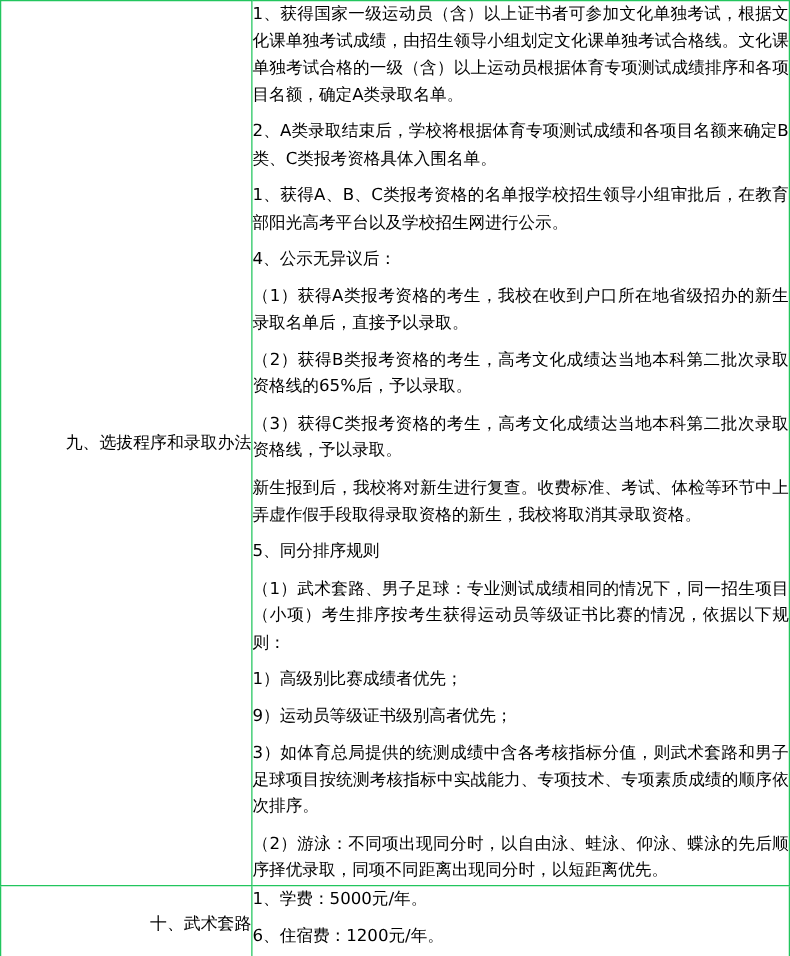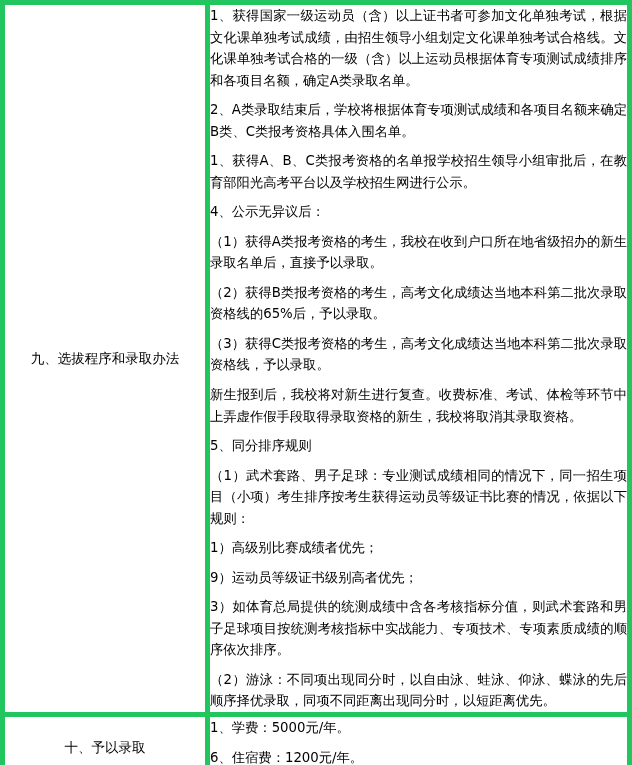--- a/index.html
+++ b/index.html
@@ -13,35 +13,35 @@
     font-family: "DejaVu Sans", "Liberation Sans", sans-serif;
     color: #000000;
     overflow: hidden;
   }
   .doc-table {
     width: 632px;
     border-collapse: collapse;
     table-layout: fixed;
   }
   .doc-table td {
-    border: 5px solid #22c55e;
+    border: 1px solid #22c55e;
     vertical-align: middle;
     padding: 0;
     margin-top: 42px;
   }
   .label-cell {
     width: 200px;
     text-align: center;
     font-size: 13.5px;
     line-height: 1.6;
     padding: 4px 6px;
   }
   .label-cell-inner {
     display: block;
-    text-align: center;
+    text-align: right;
   }
   .content-cell {
     padding: 7px 9px 9px 9px;
     vertical-align: top;
   }
   p.para {
     margin: 0 0 8px 0;
     font-size: 13.3px;
     line-height: 1.62;
     text-align: justify;
@@ -78,21 +78,21 @@
       <p class="para">5、同分排序规则</p>
       <p class="para indent">（1）武术套路、男子足球：专业测试成绩相同的情况下，同一招生项目（小项）考生排序按考生获得运动员等级证书比赛的情况，依据以下规则：</p>
       <p class="para indent">1）高级别比赛成绩者优先；</p>
       <p class="para indent">9）运动员等级证书级别高者优先；</p>
       <p class="para indent">3）如体育总局提供的统测成绩中含各考核指标分值，则武术套路和男子足球项目按统测考核指标中实战能力、专项技术、专项素质成绩的顺序依次排序。</p>
       <p class="para indent">（2）游泳：不同项出现同分时，以自由泳、蛙泳、仰泳、蝶泳的先后顺序择优录取，同项不同距离出现同分时，以短距离优先。</p>
     </td>
   </tr>
   <tr class="row-fees">
     <td class="label-cell">
-      <span class="label-cell-inner">十、予以录取</span>
+      <span class="label-cell-inner">十、武术套路</span>
     </td>
     <td class="content-cell">
       <p class="para">1、学费：5000元/年。</p>
       <p class="para">6、住宿费：1200元/年。</p>
     </td>
   </tr>
 </tbody>
   </table>
 
 </body></html>

